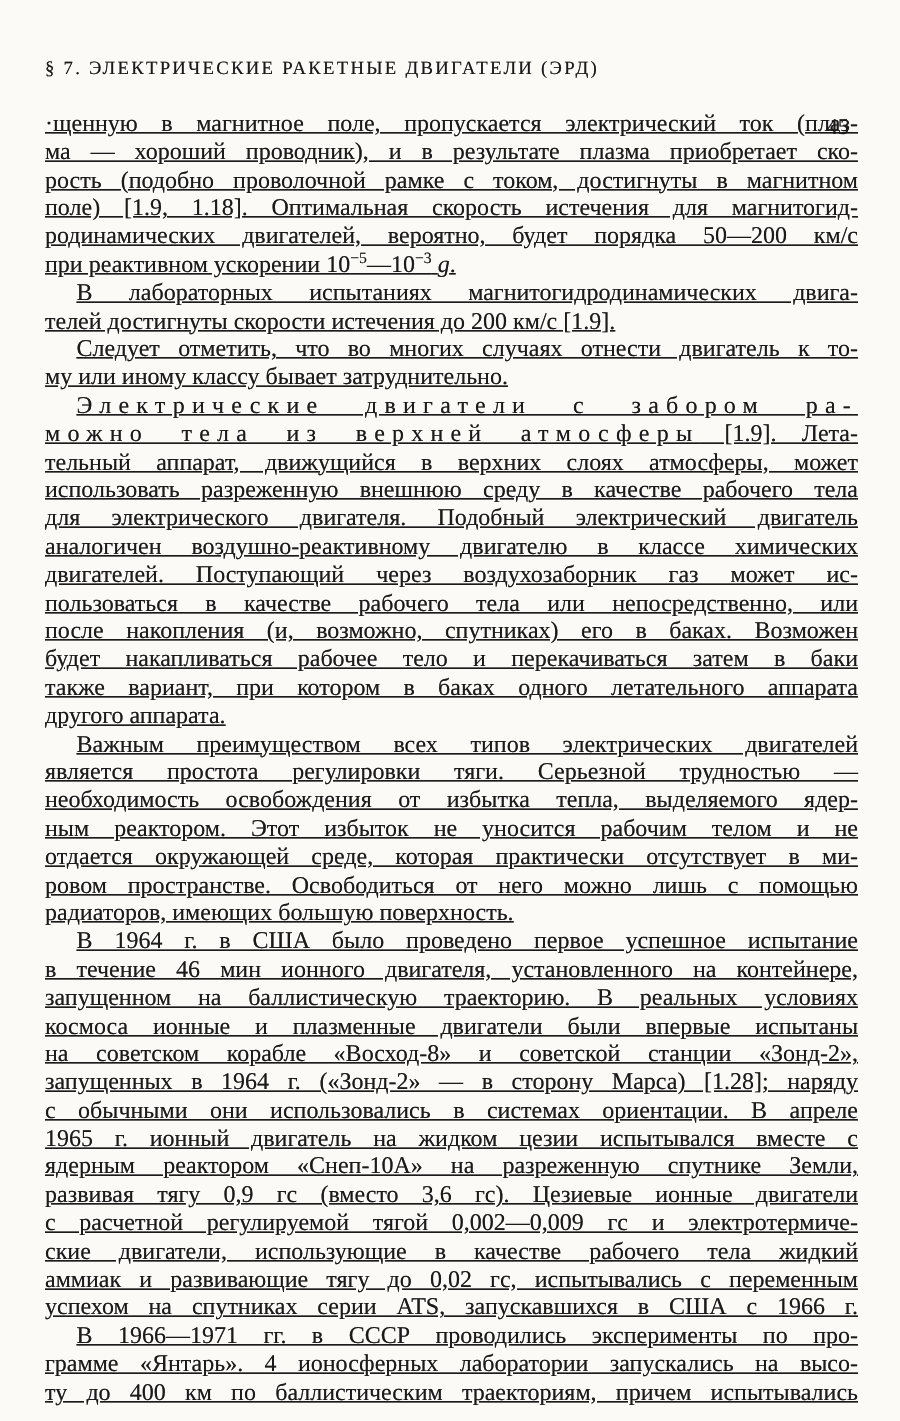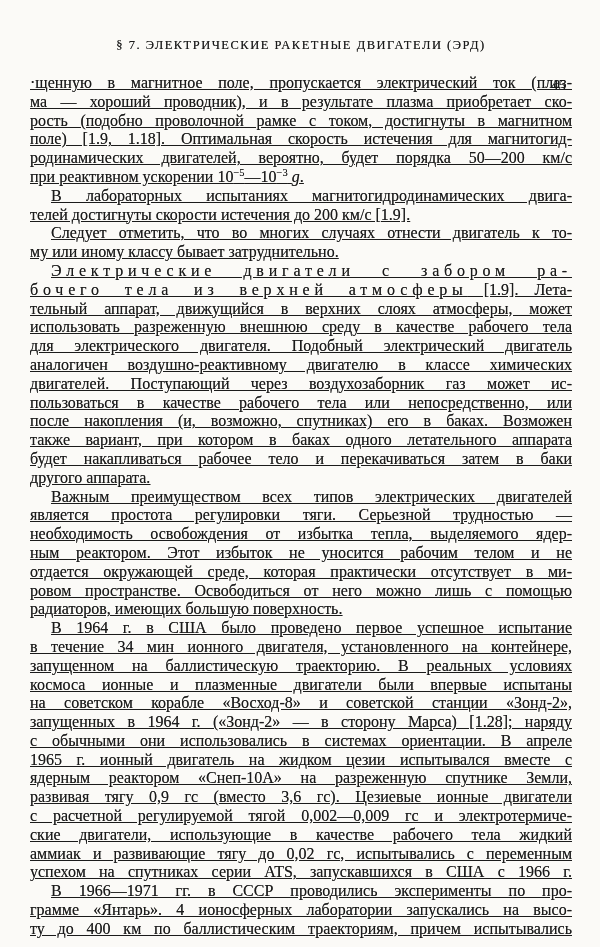--- a/index.html
+++ b/index.html
@@ -18,21 +18,20 @@
     background: #fbfaf7;
     color: #1b1b1b;
     font-family: "Liberation Serif", "DejaVu Serif", serif;
     text-shadow: 0 0 0.4px rgba(25,25,25,0.65);
   }
   .head-title {
     position: absolute;
     top: 38px;
     left: 30px;
     width: 542px;
-    text-align: center;
     font-size: 12.5px;
     letter-spacing: 1.5px;
     white-space: nowrap;
   }
   .page-num {
     position: absolute;
     top: 35px;
     right: 34px;
     font-size: 15px;
     margin-top: 42px;
@@ -68,40 +67,40 @@
       <div class="line"><span>ма — хороший проводник), и в результате плазма приобретает ско-</span></div>
       <div class="line"><span>рость (подобно проволочной рамке с током, достигнуты в магнитном</span></div>
       <div class="line"><span>поле) [1.9, 1.18]. Оптимальная скорость истечения для магнитогид-</span></div>
       <div class="line"><span>родинамических двигателей, вероятно, будет порядка 50—200 км/с</span></div>
       <div class="line end"><span>при реактивном ускорении 10</span><span class="sup">−5</span><span>—10</span><span class="sup">−3</span><span> </span><span class="it">g</span><span>.</span></div>
       <div class="line ind"><span>В лабораторных испытаниях магнитогидродинамических двига-</span></div>
       <div class="line end"><span>телей достигнуты скорости истечения до 200 км/с [1.9].</span></div>
       <div class="line ind"><span>Следует отметить, что во многих случаях отнести двигатель к то-</span></div>
       <div class="line end"><span>му или иному классу бывает затруднительно.</span></div>
       <div class="line ind"><span class="sp">Электрические двигатели с забором ра-</span></div>
-      <div class="line"><span class="sp">бочего тела из верхней атмосферы</span><span> [1.9]. Лета-</span></div>
+      <div class="line"><span class="sp">можно тела из верхней атмосферы</span><span> [1.9]. Лета-</span></div>
       <div class="line"><span>тельный аппарат, движущийся в верхних слоях атмосферы, может</span></div>
       <div class="line"><span>использовать разреженную внешнюю среду в качестве рабочего тела</span></div>
       <div class="line"><span>для электрического двигателя. Подобный электрический двигатель</span></div>
       <div class="line"><span>аналогичен воздушно-реактивному двигателю в классе химических</span></div>
       <div class="line"><span>двигателей. Поступающий через воздухозаборник газ может ис-</span></div>
       <div class="line"><span>пользоваться в качестве рабочего тела или непосредственно, или</span></div>
       <div class="line"><span>после накопления (и, возможно, спутниках) его в баках. Возможен</span></div>
+      <div class="line"><span>будет накапливаться рабочее тело и перекачиваться затем в баки</span></div>
       <div class="line"><span>также вариант, при котором в баках одного летательного аппарата</span></div>
-      <div class="line"><span>будет накапливаться рабочее тело и перекачиваться затем в баки</span></div>
       <div class="line end"><span>другого аппарата.</span></div>
       <div class="line ind"><span>Важным преимуществом всех типов электрических двигателей</span></div>
       <div class="line"><span>является простота регулировки тяги. Серьезной трудностью —</span></div>
       <div class="line"><span>необходимость освобождения от избытка тепла, выделяемого ядер-</span></div>
       <div class="line"><span>ным реактором. Этот избыток не уносится рабочим телом и не</span></div>
       <div class="line"><span>отдается окружающей среде, которая практически отсутствует в ми-</span></div>
       <div class="line"><span>ровом пространстве. Освободиться от него можно лишь с помощью</span></div>
       <div class="line end"><span>радиаторов, имеющих большую поверхность.</span></div>
       <div class="line ind"><span>В 1964 г. в США было проведено первое успешное испытание</span></div>
-      <div class="line"><span>в течение 34 мин ионного двигателя, установленного на контейнере,</span></div>
+      <div class="line"><span>в течение 46 мин ионного двигателя, установленного на контейнере,</span></div>
       <div class="line"><span>запущенном на баллистическую траекторию. В реальных условиях</span></div>
       <div class="line"><span>космоса ионные и плазменные двигатели были впервые испытаны</span></div>
       <div class="line"><span>на советском корабле «Восход-8» и советской станции «Зонд-2»,</span></div>
       <div class="line"><span>запущенных в 1964 г. («Зонд-2» — в сторону Марса) [1.28]; наряду</span></div>
       <div class="line"><span>с обычными они использовались в системах ориентации. В апреле</span></div>
       <div class="line"><span>1965 г. ионный двигатель на жидком цезии испытывался вместе с</span></div>
       <div class="line"><span>ядерным реактором «Снеп-10А» на разреженную спутнике Земли,</span></div>
       <div class="line"><span>развивая тягу 0,9 гс (вместо 3,6 гс). Цезиевые ионные двигатели</span></div>
       <div class="line"><span>с расчетной регулируемой тягой 0,002—0,009 гс и электротермиче-</span></div>
       <div class="line"><span>ские двигатели, использующие в качестве рабочего тела жидкий</span></div>

